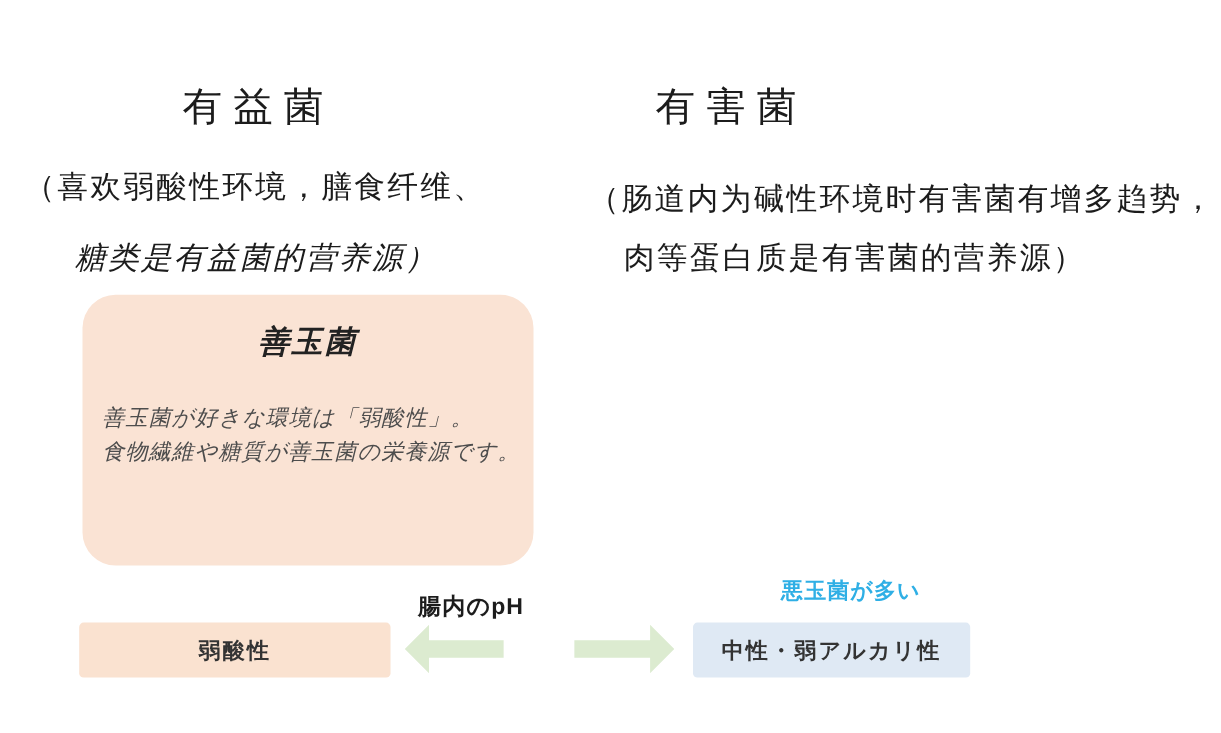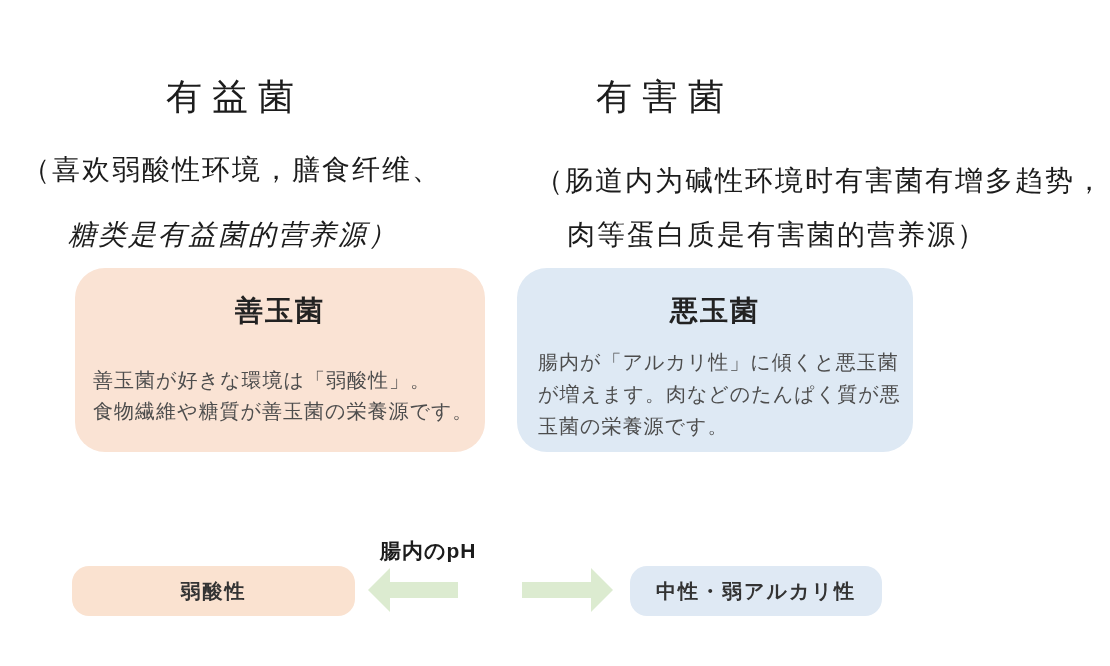--- a/index.html
+++ b/index.html
@@ -20,36 +20,36 @@
   .serif{font-family:"Liberation Serif","DejaVu Serif",serif;color:var(--heading-text);margin-top:31px;}
   .heading{position:absolute;font-size:36px;letter-spacing:10px;text-align:center;white-space:nowrap;}
   #h-good{left:60px;top:42px;width:350px;}
   #h-bad{left:540px;top:42px;width:250px;}
   .note{position:absolute;font-size:28px;letter-spacing:2px;white-space:nowrap;}
   #good-note-1{left:22px;top:120px;}
   #good-note-2{left:68px;top:185px;font-style:italic;}
   #bad-note-1{left:535px;top:131px;}
   #bad-note-2{left:567px;top:185px;}
 
-  .card{position:absolute;top:268px;height:184px;border-radius:30px;}
+  .card{position:absolute;top:268px;height:246px;border-radius:30px;font-style:italic;}
   .card-good{left:75px;width:410px;background:var(--good-card-bg);}
   .card-bad{left:517px;width:396px;background:var(--bad-card-bg);}
   .card-title{position:absolute;left:0;top:24px;width:100%;text-align:center;
     font-size:28px;font-weight:bold;letter-spacing:2px;color:#222222;}
   .card-body{position:absolute;font-size:20px;color:var(--body-text);letter-spacing:1px;white-space:nowrap;}
   .card-good .card-body{left:18px;top:97px;line-height:31px;}
   .card-bad .card-body{left:21px;top:78px;line-height:32px;}
 
   .freq-label{position:absolute;top:524px;text-align:center;font-size:20px;font-weight:bold;letter-spacing:1px;}
   #label-good{left:75px;width:280px;color:var(--good-label-text);margin-top:48px;}
   #label-bad{left:630px;width:287px;color:var(--bad-label-text);}
   #ph-label{position:absolute;left:380px;top:537px;width:220px;text-align:left;
     font-size:21px;font-weight:bold;color:var(--heading-text);letter-spacing:1px;}
 
-  .bar{position:absolute;top:566px;height:50px;border-radius:17px;display:flex;
+  .bar{position:absolute;top:566px;height:50px;border-radius:4px;display:flex;
     align-items:center;justify-content:center;font-size:20px;font-weight:bold;
     color:#333333;letter-spacing:2px;}
   #bar-good{left:72px;width:283px;background:var(--good-bar-bg);}
   #bar-bad{left:630px;width:252px;background:var(--bad-bar-bg);}
 
   .arrow{position:absolute;top:568px;}
   #arrow-left{left:368px;}
   #arrow-right{left:522px;}
   .arrow polygon{fill:var(--arrow-green);}
 </style>
@@ -66,30 +66,23 @@
   <div class="note serif" id="bad-note-2">肉等蛋白质是有害菌的营养源）</div>
 
   <div class="card card-good">
     <div class="card-title">善玉菌</div>
     <div class="card-body">
       <div>善玉菌が好きな環境は「弱酸性」。</div>
       <div>食物繊維や糖質が善玉菌の栄養源です。</div>
     </div>
   </div>
 
-  <div class="card card-bad">
-    <div class="card-title">悪玉菌</div>
-    <div class="card-body">
-      <div>腸内が「アルカリ性」に傾くと悪玉菌</div>
-      <div>が増えます。肉などのたんぱく質が悪</div>
-      <div>玉菌の栄養源です。</div>
-    </div>
-  </div>
 
   <div class="freq-label" id="label-good">善玉菌が多い</div>
+  <div class="freq-label" id="label-bad">悪玉菌が多い</div>
   <div id="ph-label">腸内のpH</div>
 
   <div class="bar" id="bar-good">弱酸性</div>
   <div class="bar" id="bar-bad">中性・弱アルカリ性</div>
 
   <svg class="arrow" id="arrow-left" width="90" height="44" viewBox="0 0 90 44">
     <polygon points="0,22 22,0 22,14 90,14 90,30 22,30 22,44"></polygon>
   </svg>
   <svg class="arrow" id="arrow-right" width="91" height="44" viewBox="0 0 91 44">
     <polygon points="91,22 69,0 69,14 0,14 0,30 69,30 69,44"></polygon>

